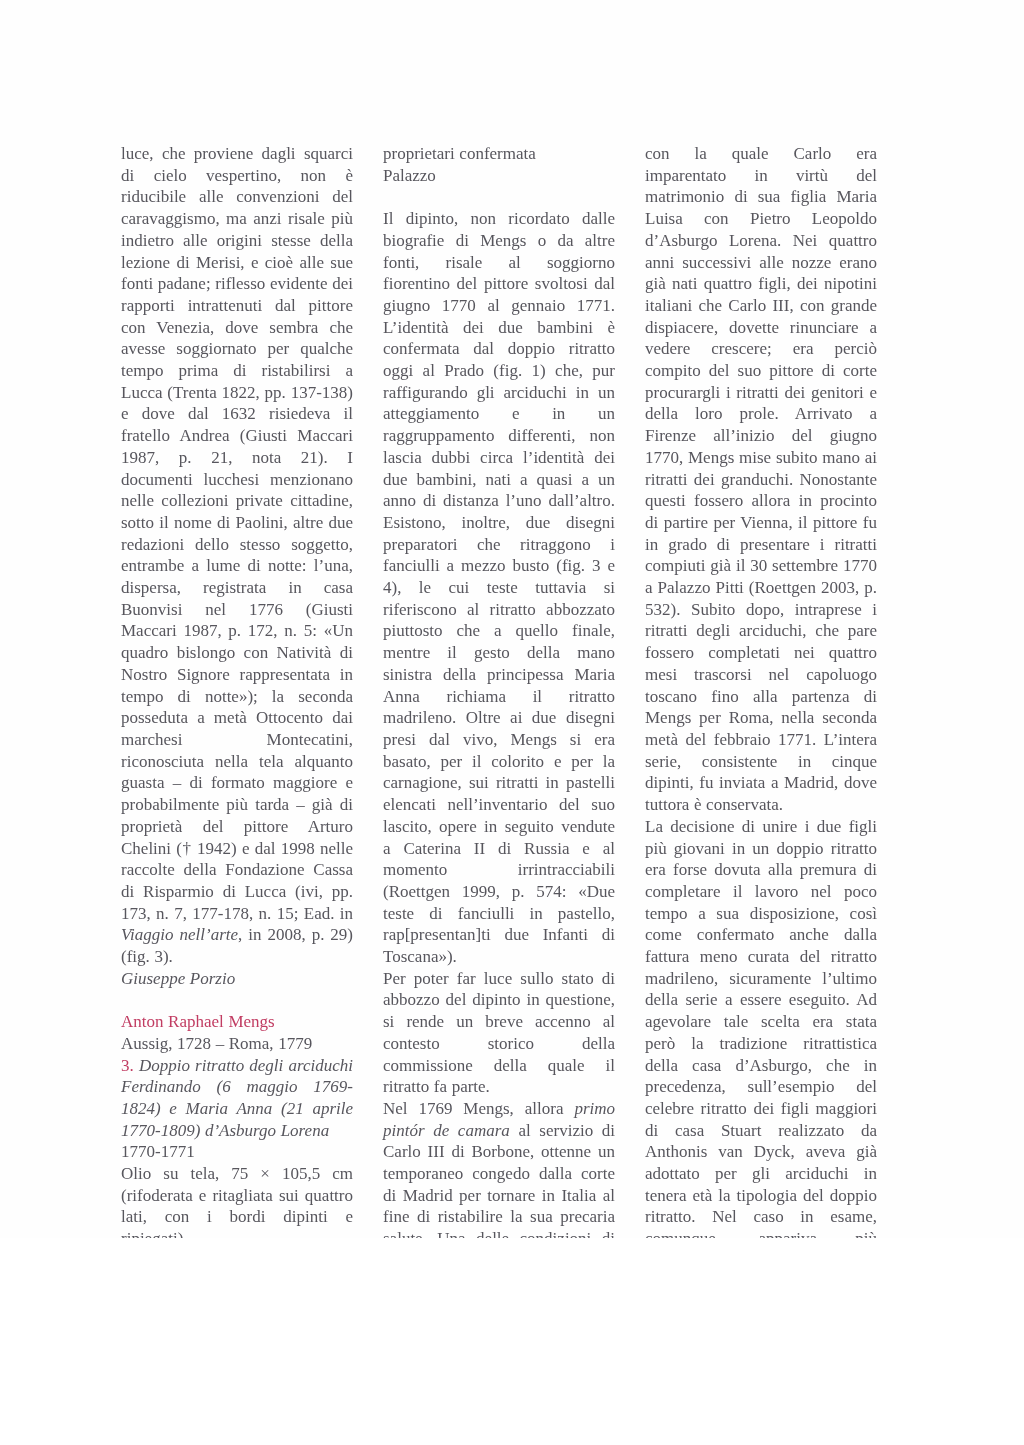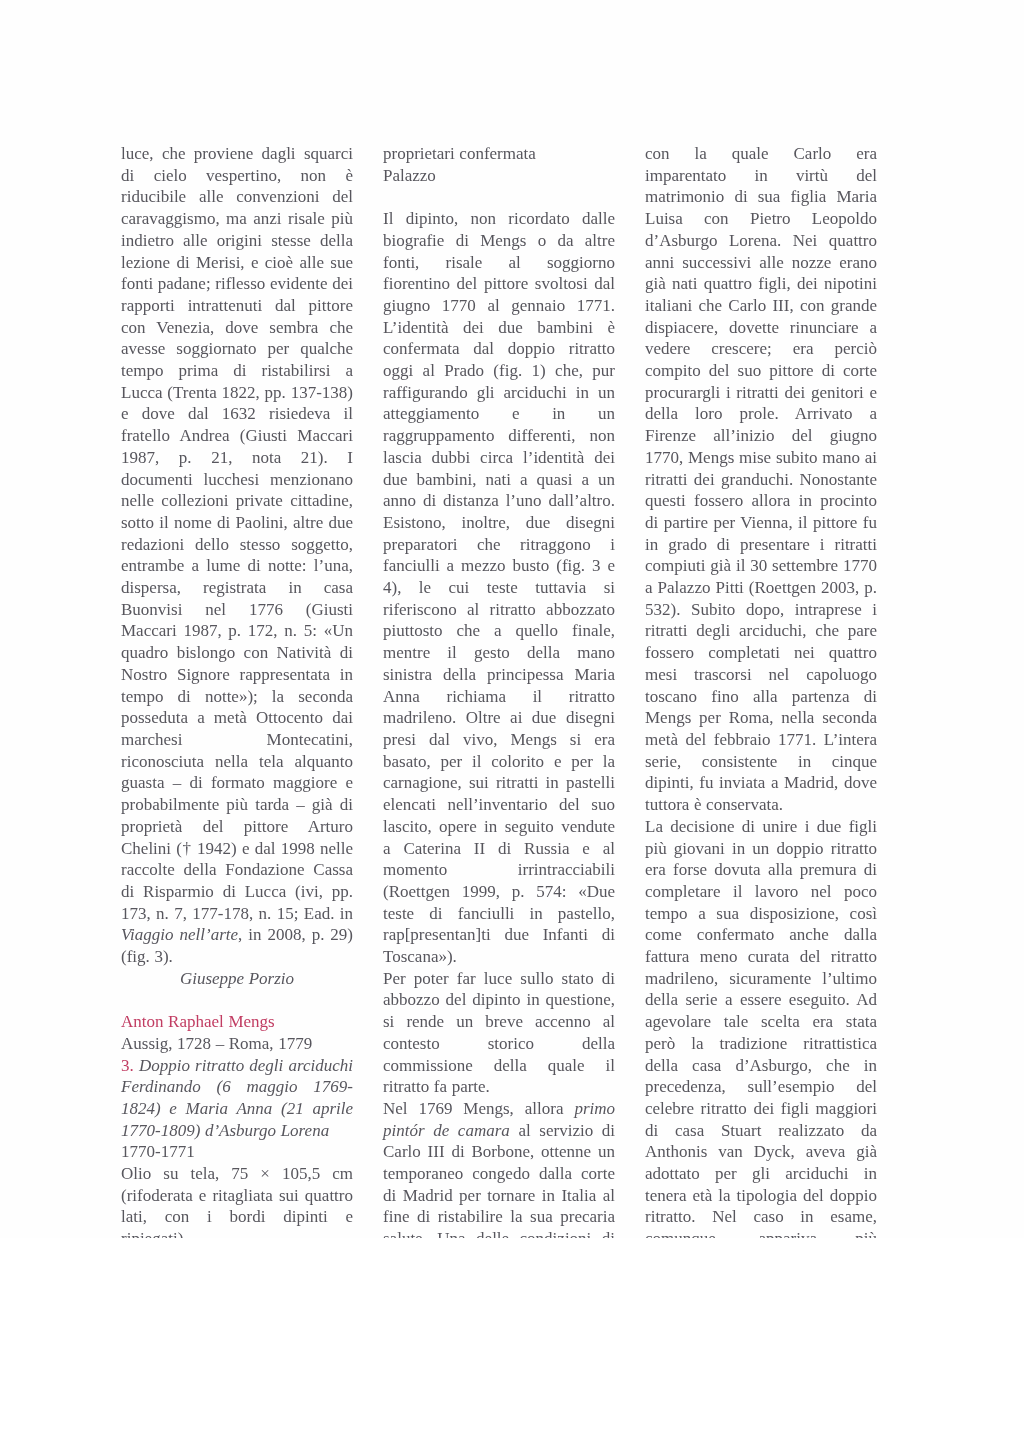--- a/index.html
+++ b/index.html
@@ -32,21 +32,21 @@
     line-height: 21.7px;
   }
   .column p {
     margin: 0;
     text-align: justify;
     text-justify: inter-word;
     hyphens: auto;
     -webkit-hyphens: auto;
     word-spacing: 0.02em;
   }
-  .column p.align-right { text-align: center; }
+  .column p.align-right { text-align: left; }
   .column p.align-left  { text-align: left; }
   .column p.blank { text-align: left; }
   .s-i   { font-style: italic; }
   .s-red { color: #c13c62; text-align: center; }
   .page-number {
     position: absolute;
     left: 121px;
     top: 1341px;
     width: 756px;
     text-align: center;

